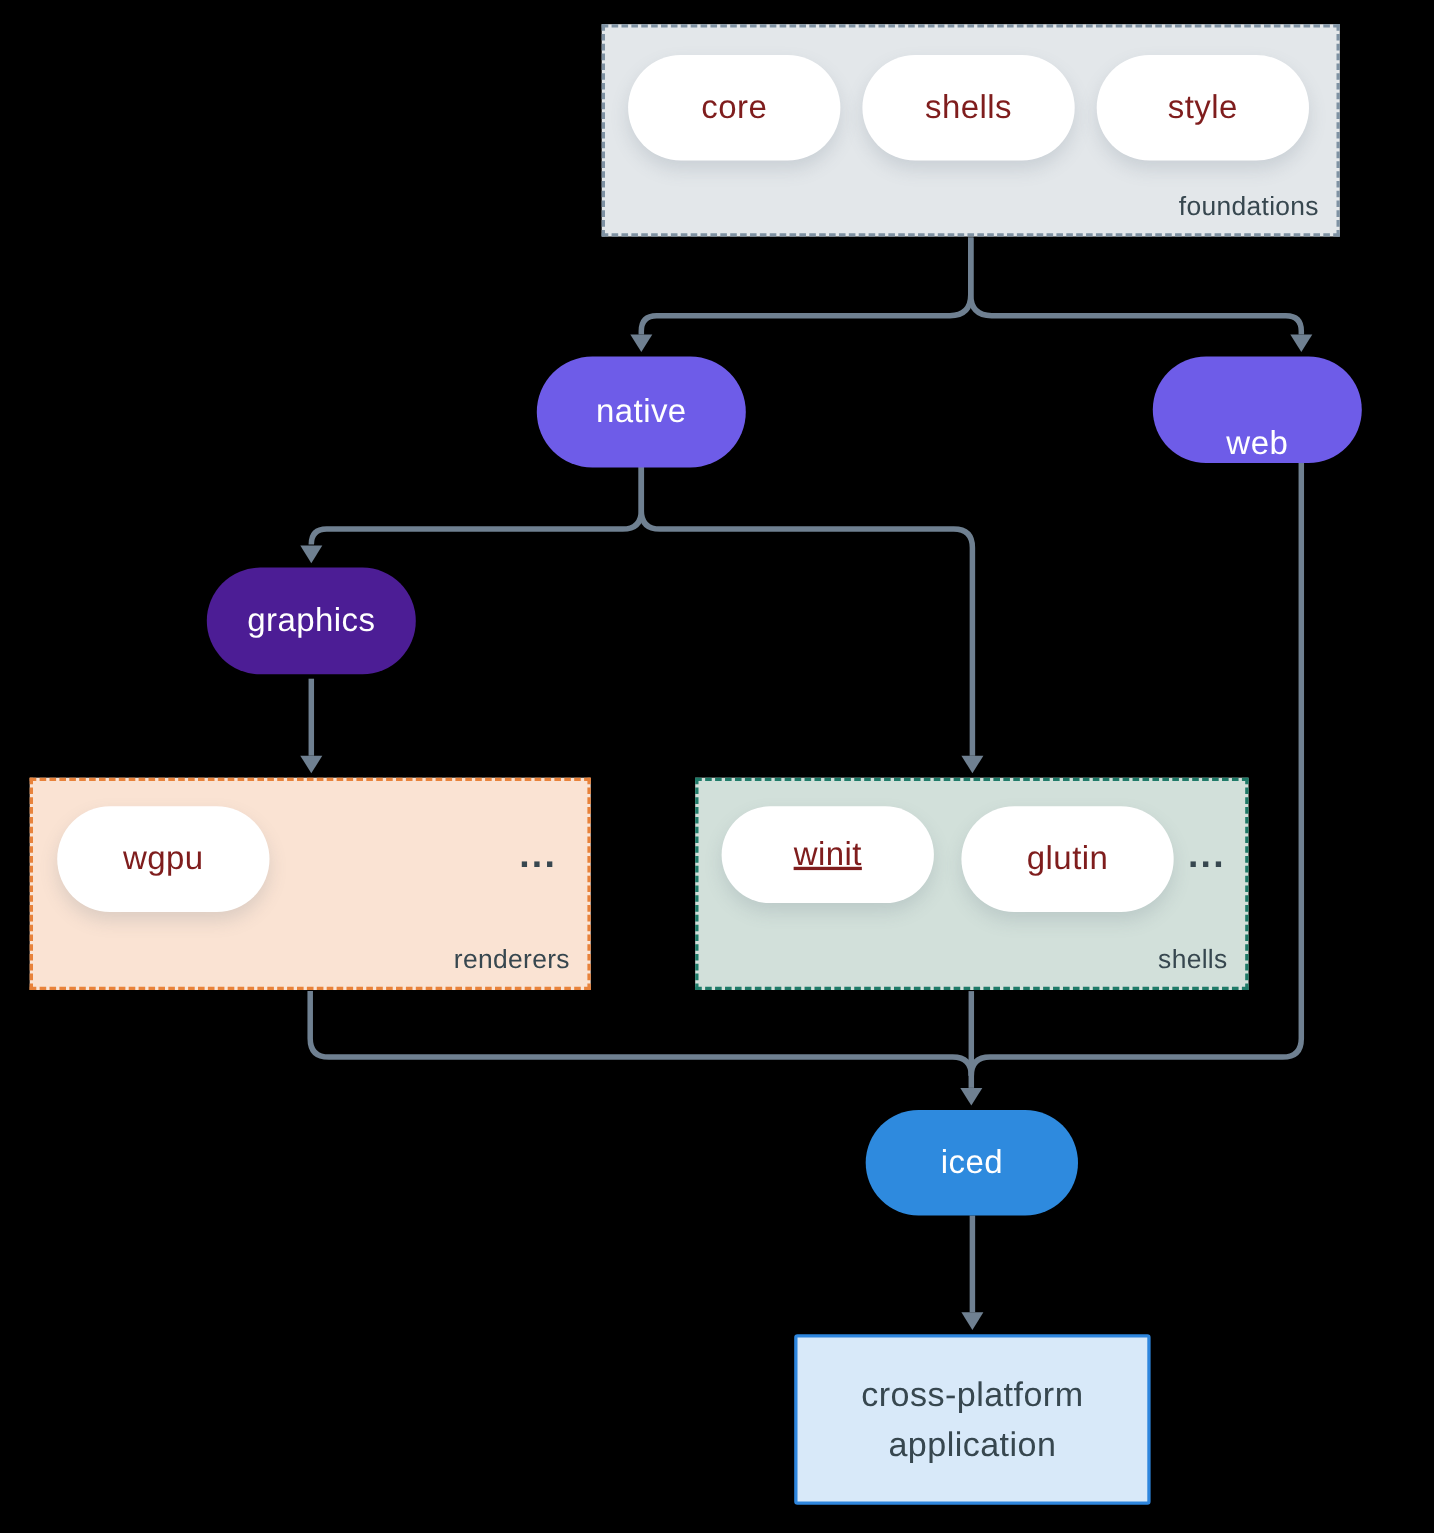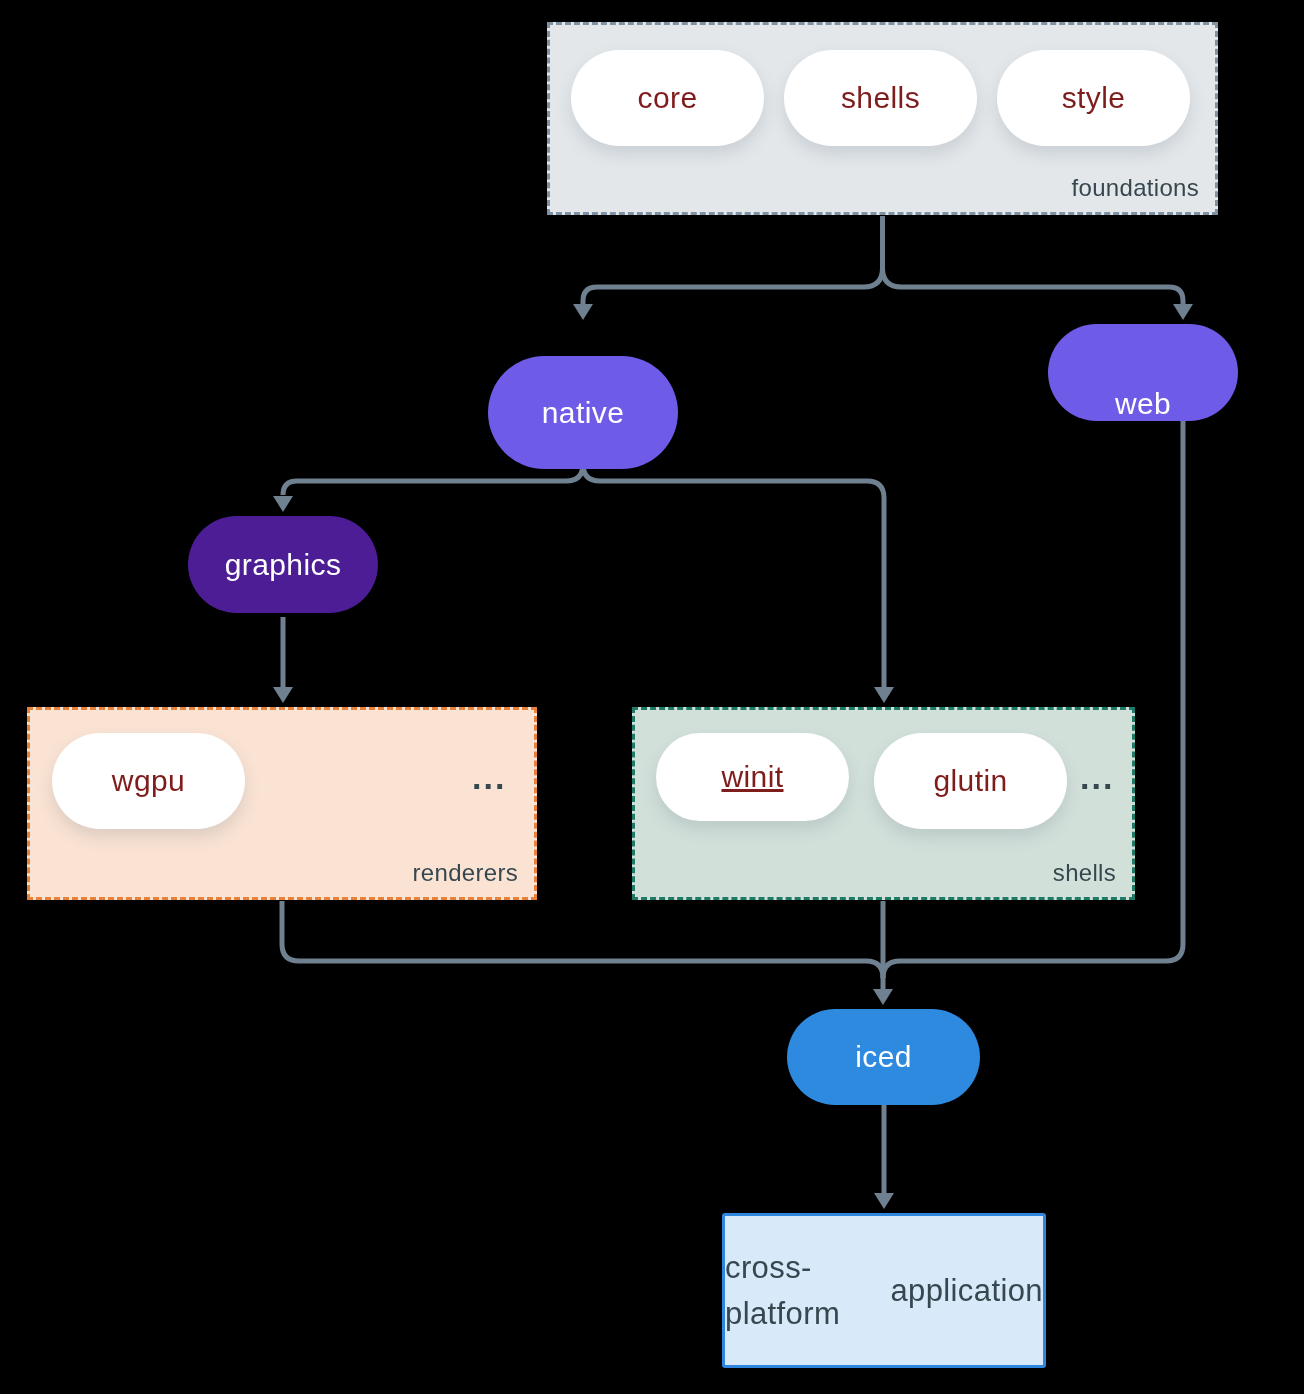--- a/index.html
+++ b/index.html
@@ -70,21 +70,21 @@
 
   .app-box {
     position: absolute;
     z-index: 3;
     left: 722px; top: 1213px; width: 324px; height: 155px;
     box-sizing: border-box;
     background: #d8e9f9;
     border: 3px solid #2e86de;
     border-radius: 3px;
     display: flex;
-    flex-direction: row;
+    flex-direction: column;
     align-items: center;
     justify-content: center;
     color: #37474f;
     font-size: 31px;
     line-height: 46px;
     letter-spacing: 0.4px;
   }
 </style>
 </head>
 <body>
@@ -126,21 +126,21 @@
   <div class="pill pill-white" style="left:571px; top:50px; width:193px; height:96px;">
     <span>core</span>
   </div>
   <div class="pill pill-white" style="left:784px; top:50px; width:193px; height:96px;">
     <span>shells</span>
   </div>
   <div class="pill pill-white" style="left:997px; top:50px; width:193px; height:96px;">
     <span>style</span>
   </div>
 
-  <div class="pill pill-purple" style="left:488px; top:324px; width:190px; height:113px;margin-top:32px;">
+  <div class="pill pill-purple" style="left:488px; top:324px; width:190px; height:101px;">
     <span>native</span>
   </div>
   <div class="pill pill-purple" style="left:1048px; top:324px; width:190px; height:97px;align-items:flex-end;">
     <span>web</span>
   </div>
 
   <div class="pill pill-orange" style="left:188px; top:516px; width:190px; height:97px;">
     <span>graphics</span>
   </div>
 

